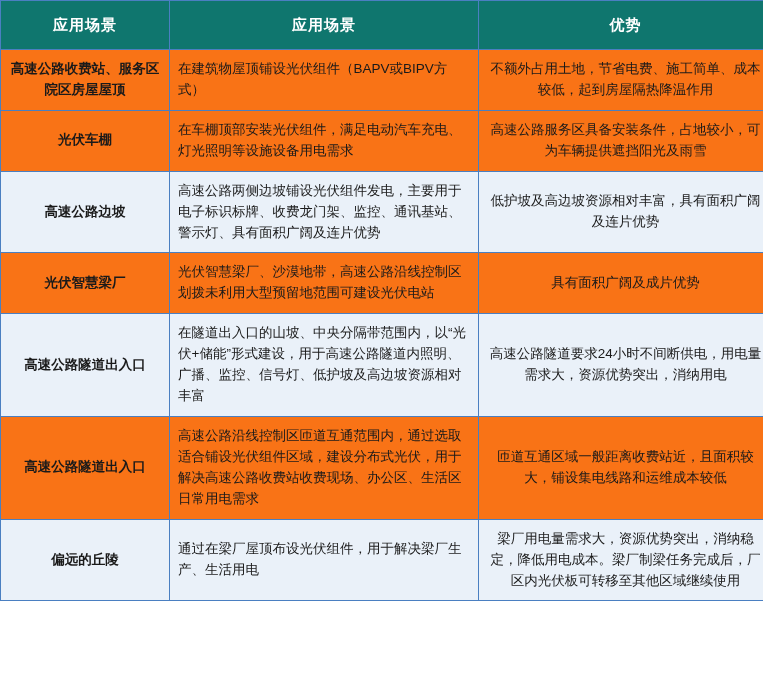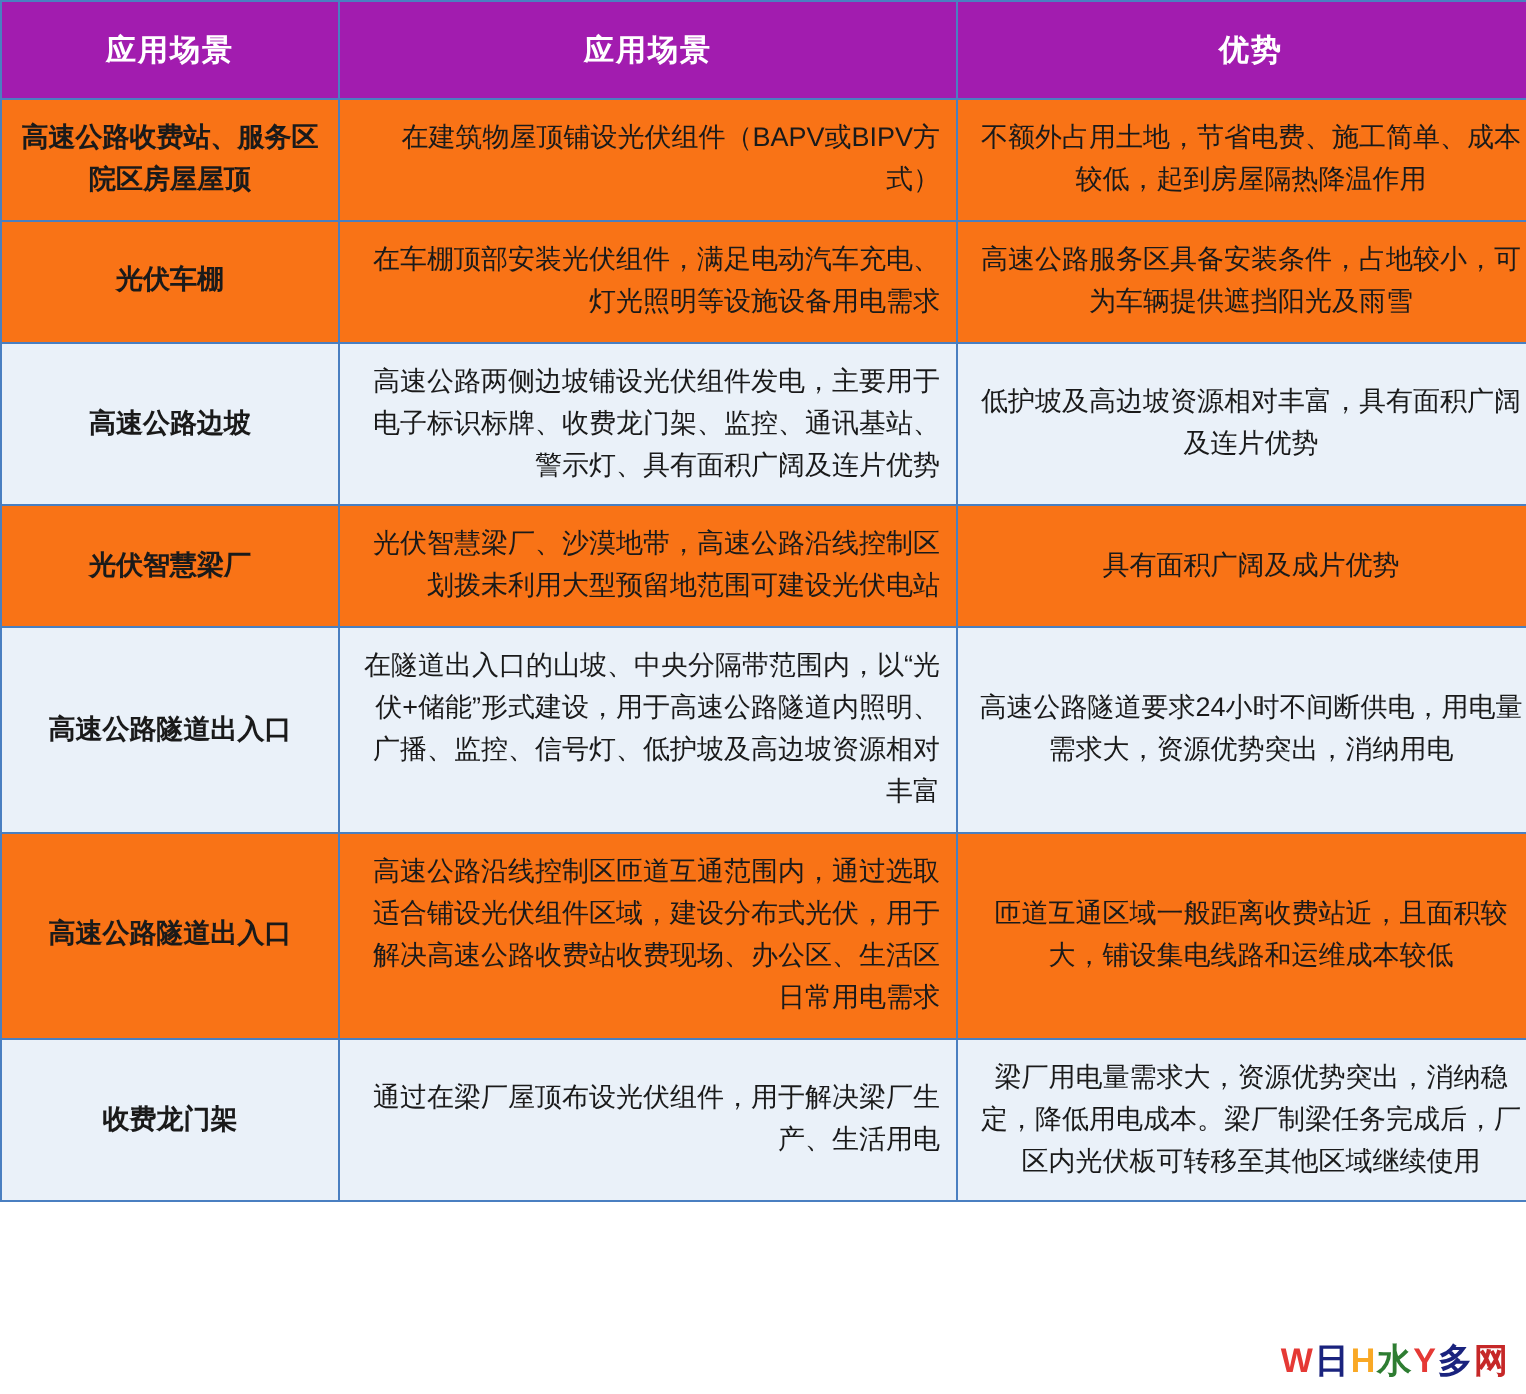--- a/index.html
+++ b/index.html
@@ -79,21 +79,21 @@
     width: 763px;
     table-layout: fixed;
     position: relative;
     z-index: 10;
   }
   table.matrix th, table.matrix td {
     border: 1px solid #4a7fc1;
     vertical-align: middle;
   }
   thead th {
-    background: #a21caf;
+    background: #0f766e;
     color: #ffffff;
     font-size: 15px;
     font-weight: bold;
     height: 46px;
     text-align: center;
     letter-spacing: 1px;
   }
   tbody td {
     font-size: 13.5px;
     color: #1a1a1a;
@@ -105,21 +105,21 @@
   }
   tbody tr.plain td {
     background: #f97316;
   }
   td.col-scene {
     text-align: center;
     font-weight: bold;
     font-size: 13.5px;
   }
   td.col-app {
-    text-align: right;
+    text-align: left;
   }
   td.col-adv {
     text-align: center;
   }
 </style>
 </head>
 <body>
 
 <div class="watermark-layer">
   <div class="wm-logo"></div>
@@ -159,22 +159,21 @@
       <td class="col-scene">高速公路隧道出入口</td>
       <td class="col-app">在隧道出入口的山坡、中央分隔带范围内，以“光伏+储能”形式建设，用于高速公路隧道内照明、广播、监控、信号灯、低护坡及高边坡资源相对丰富</td>
       <td class="col-adv">高速公路隧道要求24小时不间断供电，用电量需求大，资源优势突出，消纳用电</td>
     </tr>
     <tr class="plain">
       <td class="col-scene">高速公路隧道出入口</td>
       <td class="col-app">高速公路沿线控制区匝道互通范围内，通过选取适合铺设光伏组件区域，建设分布式光伏，用于解决高速公路收费站收费现场、办公区、生活区日常用电需求</td>
       <td class="col-adv">匝道互通区域一般距离收费站近，且面积较大，铺设集电线路和运维成本较低</td>
     </tr>
     <tr class="alt">
-      <td class="col-scene">收费龙门架</td>
+      <td class="col-scene">偏远的丘陵</td>
       <td class="col-app">通过在梁厂屋顶布设光伏组件，用于解决梁厂生产、生活用电</td>
       <td class="col-adv">梁厂用电量需求大，资源优势突出，消纳稳定，降低用电成本。梁厂制梁任务完成后，厂区内光伏板可转移至其他区域继续使用</td>
     </tr>
   </tbody>
 </table>
 
 <div class="brand">
-  <div class="brand-top"><span style="color: rgb(229, 57, 53);">W</span><span style="color: rgb(26, 35, 126);">日</span><span style="color: rgb(249, 168, 37);">H</span><span style="color: rgb(46, 125, 50);">水</span><span style="color: rgb(229, 57, 53);">Y</span><span style="color: rgb(26, 35, 126);">多</span><span style="color: rgb(198, 40, 40);">网</span></div>
 </div>
 
 </body></html>

